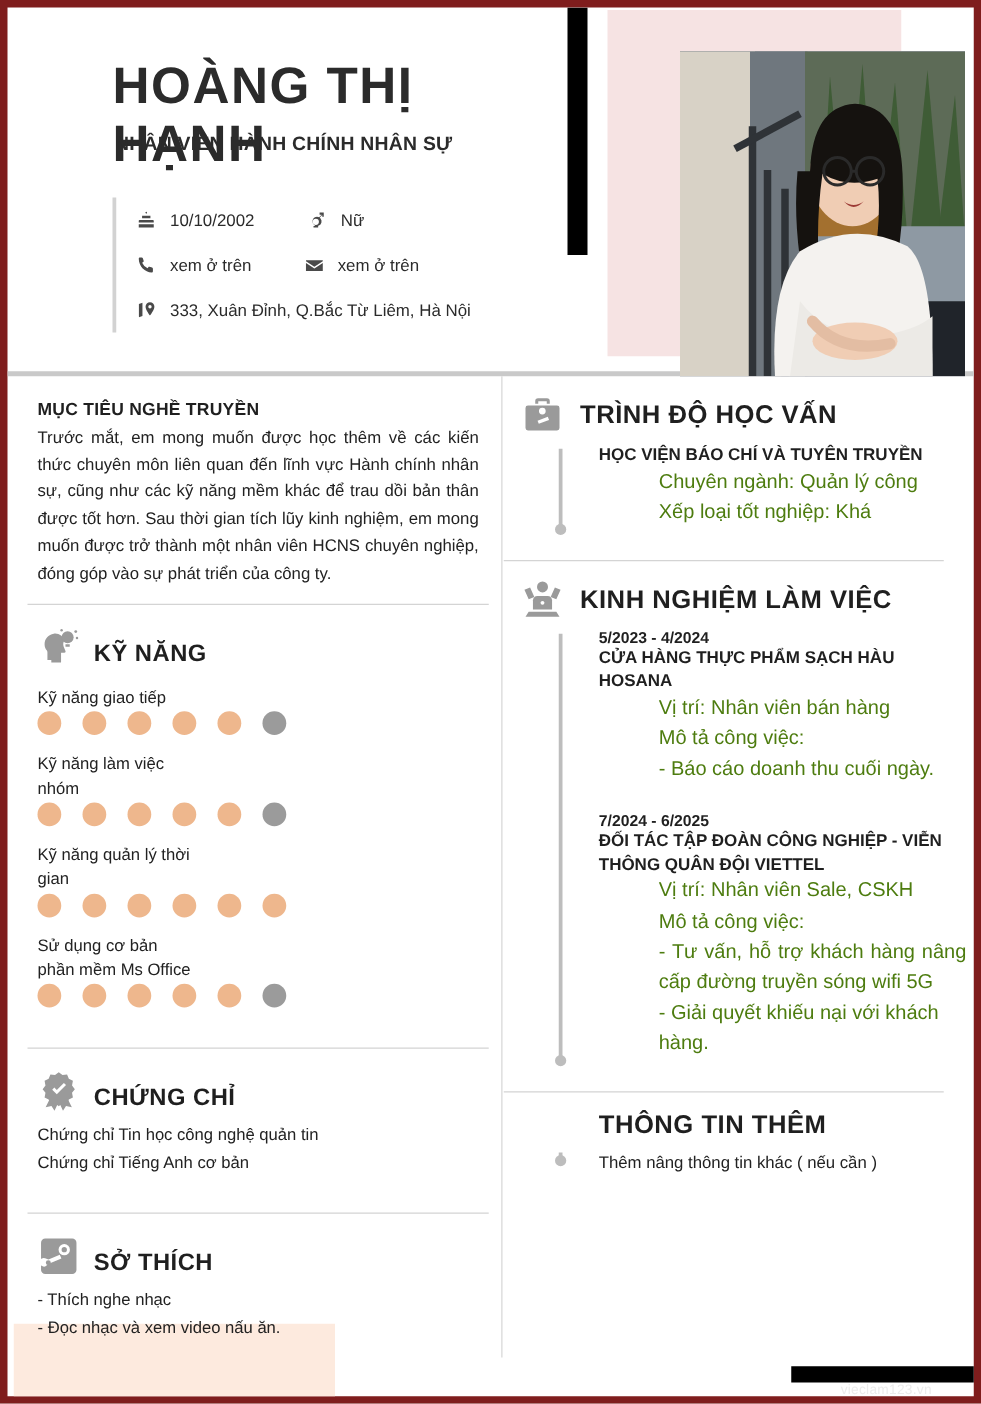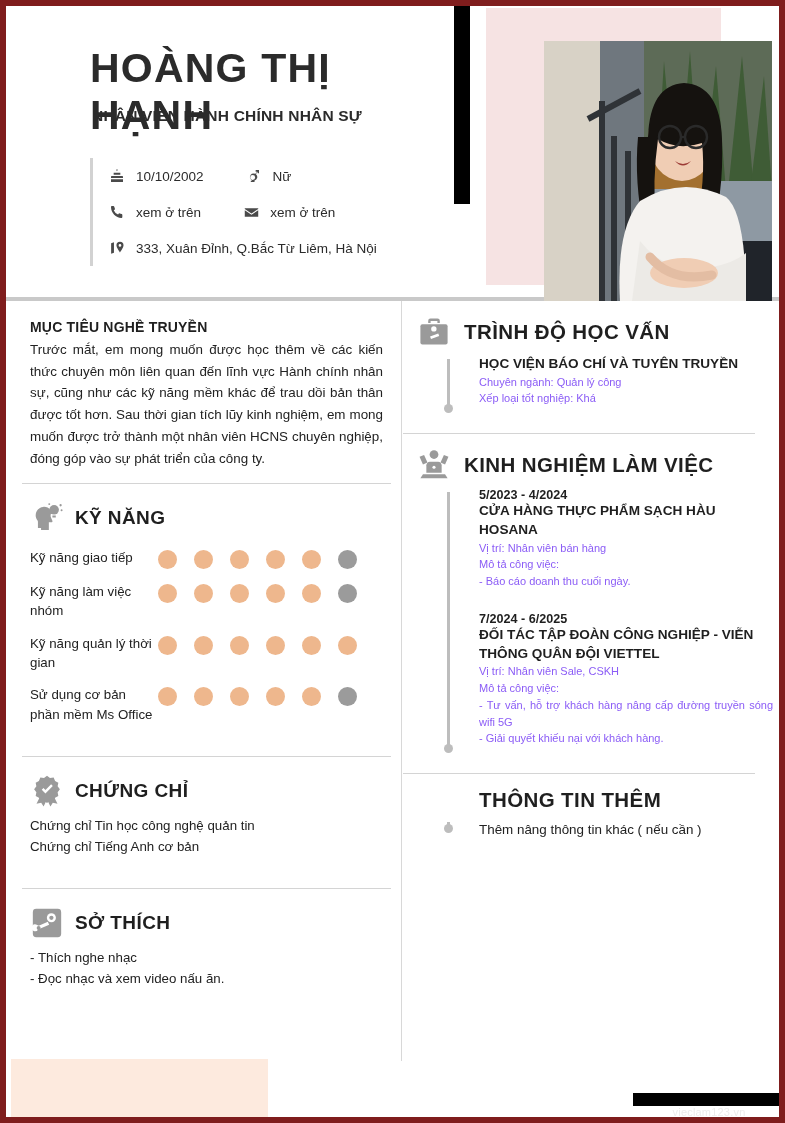--- a/index.html
+++ b/index.html
@@ -97,32 +97,33 @@
 
   .l-title-plain {
     font-size: 14px; font-weight: bold; color: #1f1f1f;
     letter-spacing: .2px; margin-top: 18px;
   }
   .objective {
     font-size: 13.4px; color: #222; line-height: 1.62;
     text-align: justify; margin-top: 4px;
   }
 
-  .sec-head { display: flex; align-items: center; gap: 11px; margin: 17px 0 6px 0; }
+  .sec-head { display: flex; align-items: flex-end; gap: 11px; margin: 17px 0 6px 0; }
   .sec-head .sicon { width: 34px; height: 34px; flex: none; }
   .sec-head .sicon svg { width: 34px; height: 34px; fill: #9a9a9a; }
   .sec-head h2 {
     font-size: 19px; font-weight: bold; color: #1f1f1f;
     letter-spacing: .4px;
   }
 
   
   .skill-row {
     display: flex; align-items: flex-start;
     margin-top: 13px;
+    flex-direction: column;
   }
   .skill-name {
     width: 128px; flex: none; font-size: 13.3px; color: #222;
     line-height: 1.45;
   }
   .dots { display: flex; gap: 17px; padding-top: 2px; }
   .dot { width: 19px; height: 19px; border-radius: 50%; flex: none; }
   .dot.on  { background: #eeb78d; }
   .dot.off { background: #9b9b9b; }
 
@@ -145,21 +146,21 @@
     width: 3px; background: #bdbdbd;
   }
   .tl-line::after {
     content: ""; position: absolute; left: -3px; bottom: -8px;
     width: 9px; height: 9px; border-radius: 50%; background: #bdbdbd;
   }
   .entry { padding-bottom: 10px; }
   .entry + .entry { padding-top: 12px; }
   .e-date { font-size: 12.6px; font-weight: bold; color: #1f1f1f; }
   .e-org  { font-size: 13.6px; font-weight: bold; color: #1f1f1f; line-height: 1.38; }
-  .e-line { font-size: 11px; color: #8b5cf6; line-height: 1.52; }
+  .e-line { font-size: 16px; color: #4d7c0f; line-height: 1.52; margin-left: 48px; }
   .e-line.just { text-align: justify; }
   .r-note { font-size: 13.4px; color: #222; padding-top: 4px; }
 </style>
 </head>
 <body>
 
 <div class="page">
 
   <div class="deco-pink-rect"></div>
   <div class="deco-black-bar"></div>

